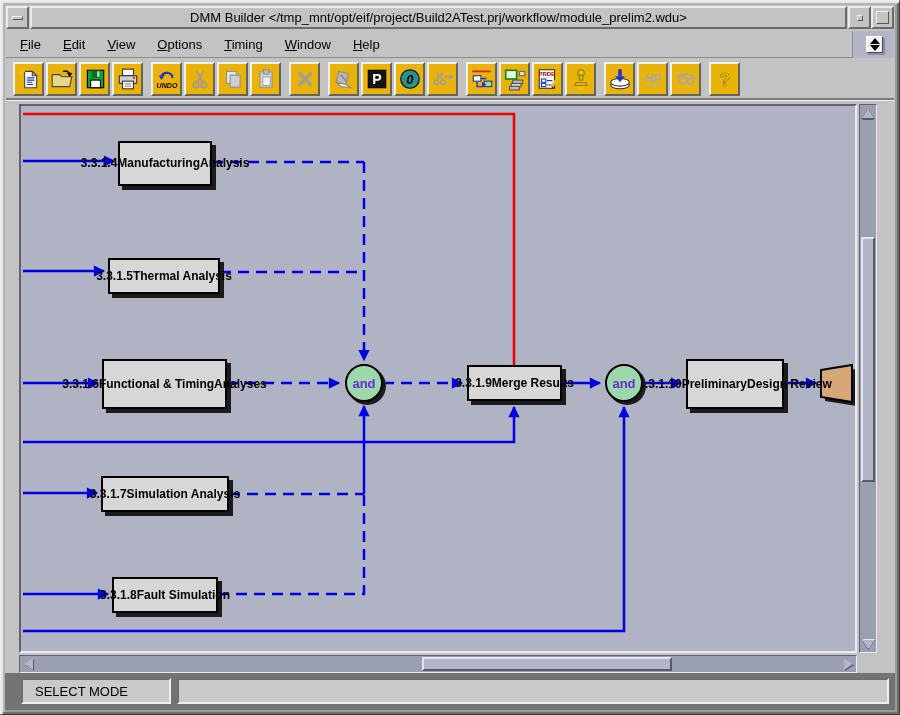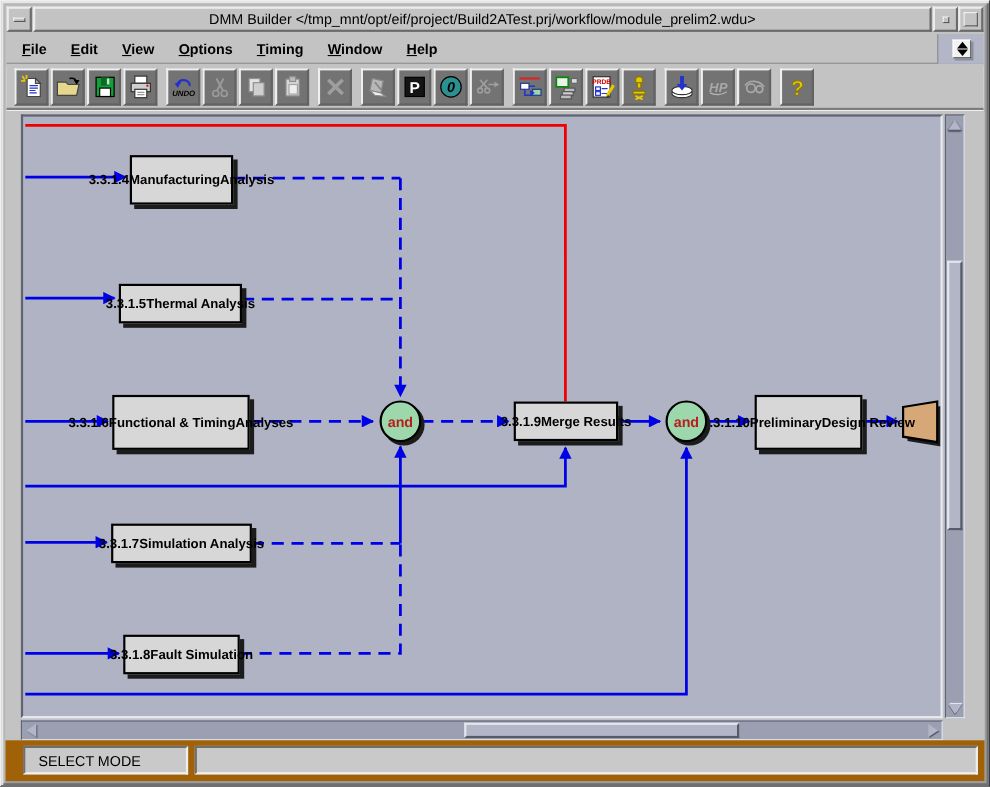--- a/index.html
+++ b/index.html
@@ -49,21 +49,21 @@
     background:#c3c3c3; border-top:1px solid #f2f2f2; border-left:1px solid #f2f2f2;
     border-right:1px solid #585858; border-bottom:1px solid #585858; }
 
   
   .menubar {
     position:absolute; left:5px; top:30px; right:5px; height:27px;
     background:#c3c3c3; display:flex; align-items:center;
     border-bottom:1px solid #8d8d8d;
   }
   .menu-item {
-    display:inline-block; font-size:13px; font-weight:bold; color:#000;
+    display:inline-block; font-size:13px; font-weight:normal; color:#000;
     padding:4px 8px; margin-left:6px; cursor:default;
   }
   .menu-item::first-letter { text-decoration:underline; }
   .menubar-spacer { flex:1 1 auto; }
   .menubar-right {
     width:42px; height:27px; background:#b2b6c6; position:relative; flex:0 0 auto;
     border-left:1px solid #8d8d8d;
   }
   .sash {
     position:absolute; left:13px; top:5px; width:17px; height:17px;
@@ -77,21 +77,21 @@
   .tri-dn { width:0;height:0;border-left:5px solid transparent;border-right:5px solid transparent;border-top:6px solid #000; }
 
   
   .toolbar {
     position:absolute; left:5px; top:58px; right:5px; height:41px;
     background:#c3c3c3; display:flex; align-items:center; padding-left:7px;
     border-bottom:2px solid #7d7d7d; box-shadow:0 1px 0 #efefef;
   }
   .tool {
     width:31px; height:34px; margin-right:2px; flex:0 0 auto;
-    background:#737373; position:relative; cursor:default;
+    background:#eab308; position:relative; cursor:default;
     border-top:2px solid #efefef; border-left:2px solid #efefef;
     border-right:2px solid #636363; border-bottom:2px solid #636363;
     display:flex; align-items:center; justify-content:center;
     padding:0; outline:none;
   }
   .tool.gap { margin-left:6px; }
   .tool svg { width:24px; height:24px; display:block; }
 
   
   .workarea { position:absolute; left:4px; top:100px; right:4px; bottom:41px; background:#c3c3c3; }
@@ -108,21 +108,21 @@
     position:absolute; background:#d7d7d7; border:2px solid #000;
     box-shadow:4px 4px 0 #1c1c1c;
     display:flex; flex-direction:row; align-items:center; justify-content:center;
     font-weight:bold; font-size:12px; line-height:15px; color:#000; text-align:center;
     white-space:nowrap;
   }
   .gateway {
     position:absolute; width:38px; height:38px; border-radius:50%;
     background:#9cd8ab; border:2px solid #000; box-shadow:3px 3px 0 #1c1c1c;
     display:flex; align-items:center; justify-content:center;
-    font-weight:bold; font-size:13px; color:#b91c1c;
+    font-weight:bold; font-size:13px; color:#6d28d9;
   }
   .end-label {
     position:absolute; display:flex; align-items:center; justify-content:center;
     font-weight:bold; font-size:13px; color:#000;
   }
 
   
   .vsb {
     position:absolute; left:854px; top:3px; width:18px; height:549px;
     background:#9aa0b2;
@@ -145,21 +145,21 @@
   .arr.up { border-left:6px solid transparent; border-right:6px solid transparent; border-bottom:9px solid #b2b6c6;
             filter:drop-shadow(-1px 1px 0 #565a69) drop-shadow(1px 1px 0 #565a69); }
   .arr.dn { border-left:6px solid transparent; border-right:6px solid transparent; border-top:9px solid #b2b6c6;
             filter:drop-shadow(1px -1px 0 #e3e6ef) drop-shadow(0 1px 0 #565a69); }
   .arr.lf { border-top:6px solid transparent; border-bottom:6px solid transparent; border-right:9px solid #b2b6c6;
             filter:drop-shadow(1px 1px 0 #565a69); }
   .arr.rt { border-top:6px solid transparent; border-bottom:6px solid transparent; border-left:9px solid #b2b6c6;
             filter:drop-shadow(1px 1px 0 #565a69); }
 
   
-  .statusbar { position:absolute; left:4px; right:4px; bottom:4px; height:37px; background:#a16207; }
+  .statusbar { position:absolute; left:4px; right:4px; bottom:4px; height:37px; background:#737373; }
   .status-panel {
     position:absolute; top:5px; height:26px; background:#c9c9c9;
     border-top:2px solid #6f6f6f; border-left:2px solid #6f6f6f;
     border-right:2px solid #efefef; border-bottom:2px solid #efefef;
     display:flex; align-items:center; font-size:13px; color:#000; padding:0 12px;
   }
   .status-mode { left:16px; width:150px; }
   .status-msg  { left:172px; right:6px; }
 </style>
 </head>

